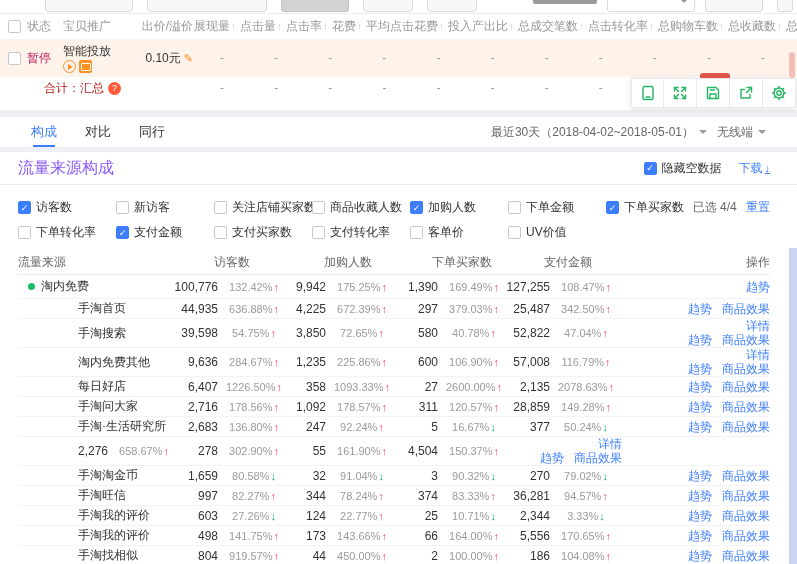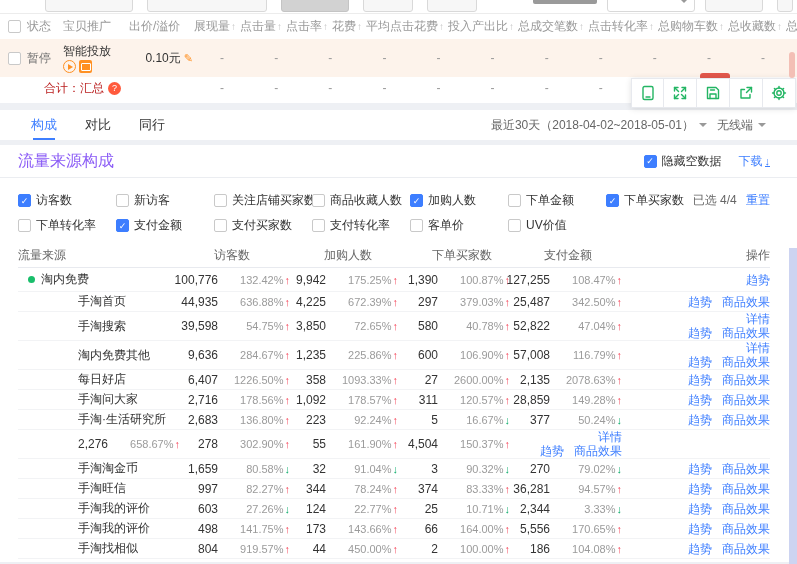--- a/index.html
+++ b/index.html
@@ -14,35 +14,35 @@
   .tb-btn.dark{background:#d2d2d2;border-color:#c4c4c4}
   .w88{width:88px}.w120{width:120px}.w68{width:68px}.w50{width:50px}.w58{width:58px}.w16{width:16px;margin-right:0}
   .tb-right{margin-left:auto;display:flex;align-items:flex-start;padding-right:4px}
   .tb-text{width:64px;height:10px;background:#9a9a9a;border-radius:2px;margin:8px 10px 0 0}
   .tb-select{width:88px;height:26px;border:1px solid #d9d9d9;border-radius:3px;background:#fff;margin-right:10px;position:relative}
   .tb-select .sel-caret{position:absolute;right:6px;top:10px}
 
   .caret{display:inline-block;width:0;height:0;border:4px solid transparent;border-top-color:#999;transform:translateY(2px)}
 
   
-  .ads-card{background:#fff;border-top:1px solid #ececec;padding-bottom:4px}
+  .ads-card{background:#fff;border-top:1px solid #ececec;padding-bottom:11px}
   .ads-line{display:flex;align-items:center;padding:0 8px}
   .ads-header{height:25px;color:#999}
   .lead{width:186px;flex:none;display:flex;align-items:center}
   .lead .cb{margin-right:6px}
   .h-status{width:30px;text-align:left}
   .h-camp{width:66px;text-align:left;margin-left:6px}
-  .h-bid{width:64px;white-space:nowrap}
+  .h-bid{width:64px;text-align:right;white-space:nowrap}
   .dashes{flex:1;display:flex}
   .dash,.hcol{flex:1;text-align:right;white-space:nowrap}
   .dash{padding-right:24px;color:#999}
   .hcol{padding-right:4px}
   .sort{color:#c3c3c3;font-size:10px;margin-left:1px}
   .ads-row{min-height:38px;background:#fdf3eb}
-  .a-status{width:30px;color:#737373}
+  .a-status{width:30px;color:#be185d}
   .a-camp{width:66px;margin-left:6px;display:flex;flex-direction:column;line-height:14px}
   .camp-icons{display:flex;gap:3px;margin-top:2px}
   .icon-play{width:13px;height:13px;border:1px solid #ff9022;border-radius:50%;position:relative}
   .icon-play::after{content:"";position:absolute;left:4px;top:3px;border-left:5px solid #ff9022;border-top:3px solid transparent;border-bottom:3px solid transparent}
   .icon-img{width:13px;height:13px;background:#ff9022;border-radius:2px;position:relative}
   .icon-img::after{content:"";position:absolute;left:2px;top:3px;width:8px;height:6px;border:1px solid #fff;border-radius:1px}
   .a-bid{width:64px;text-align:right;white-space:nowrap}
   .pencil{color:#ff9022;margin-left:3px;font-size:11px}
   .ads-sum{height:22px}
   .sum-lead{width:186px;flex:none;display:flex;align-items:center;padding-left:36px}
@@ -93,21 +93,21 @@
   .h-ops{text-align:right}
   .trow{border-bottom:1px solid #f2f3f5;min-height:20px}
   .trow.first{min-height:24px}
   .trow.tall{min-height:28px}
   .c-name{white-space:nowrap;display:flex;align-items:center}
   .c-name.parent{padding-left:10px}
   .c-name.child{padding-left:60px}
   .dot{width:7px;height:7px;border-radius:50%;background:#19be6b;margin-right:6px;flex:none}
   .c-num{display:flex;justify-content:flex-end;align-items:baseline;white-space:nowrap}
   .c-num .v{color:#333}
-  .c-num .p{min-width:72px;text-align:right;color:#9b9b9b;font-size:11px}
+  .c-num .p{min-width:72px;text-align:center;color:#9b9b9b;font-size:11px}
   .ar{font-weight:bold;font-size:11px;margin-left:1px}
   .ar.up{color:#f5485c}
   .ar.down{color:#0fae6d}
   .c-ops{text-align:right;line-height:14px}
   .c-ops a{margin-left:10px}
 </style>
 </head>
 <body>
 
 <div class="topbar">
@@ -360,21 +360,21 @@
           <div class="c-num">
             <span class="v">100,776</span>
             <span class="p"><span>132.42%</span><span class="ar up">↑</span></span>
           </div>
           <div class="c-num">
             <span class="v">9,942</span>
             <span class="p"><span>175.25%</span><span class="ar up">↑</span></span>
           </div>
           <div class="c-num">
             <span class="v">1,390</span>
-            <span class="p"><span>100.87%</span><span class="ar up">↑</span></span>
+            <span class="p"><span>169.49%</span><span class="ar up">↑</span></span>
           </div>
           <div class="c-num">
             <span class="v">127,255</span>
             <span class="p"><span>108.47%</span><span class="ar up">↑</span></span>
           </div>
           <div class="c-ops">
             <div class="ops-line"><a class="lnk">趋势</a></div>
           </div>
         </div>
         <div class="grid trow">
@@ -501,21 +501,21 @@
         </div>
         <div class="grid trow">
           <div class="c-name child">
             <span class="nm">手淘·生活研究所</span>
           </div>
           <div class="c-num">
             <span class="v">2,683</span>
             <span class="p"><span>136.80%</span><span class="ar up">↑</span></span>
           </div>
           <div class="c-num">
-            <span class="v">223</span>
+            <span class="v">247</span>
             <span class="p"><span>92.24%</span><span class="ar up">↑</span></span>
           </div>
           <div class="c-num">
             <span class="v">5</span>
             <span class="p"><span>16.67%</span><span class="ar down">↓</span></span>
           </div>
           <div class="c-num">
             <span class="v">377</span>
             <span class="p"><span>50.24%</span><span class="ar down">↓</span></span>
           </div>

